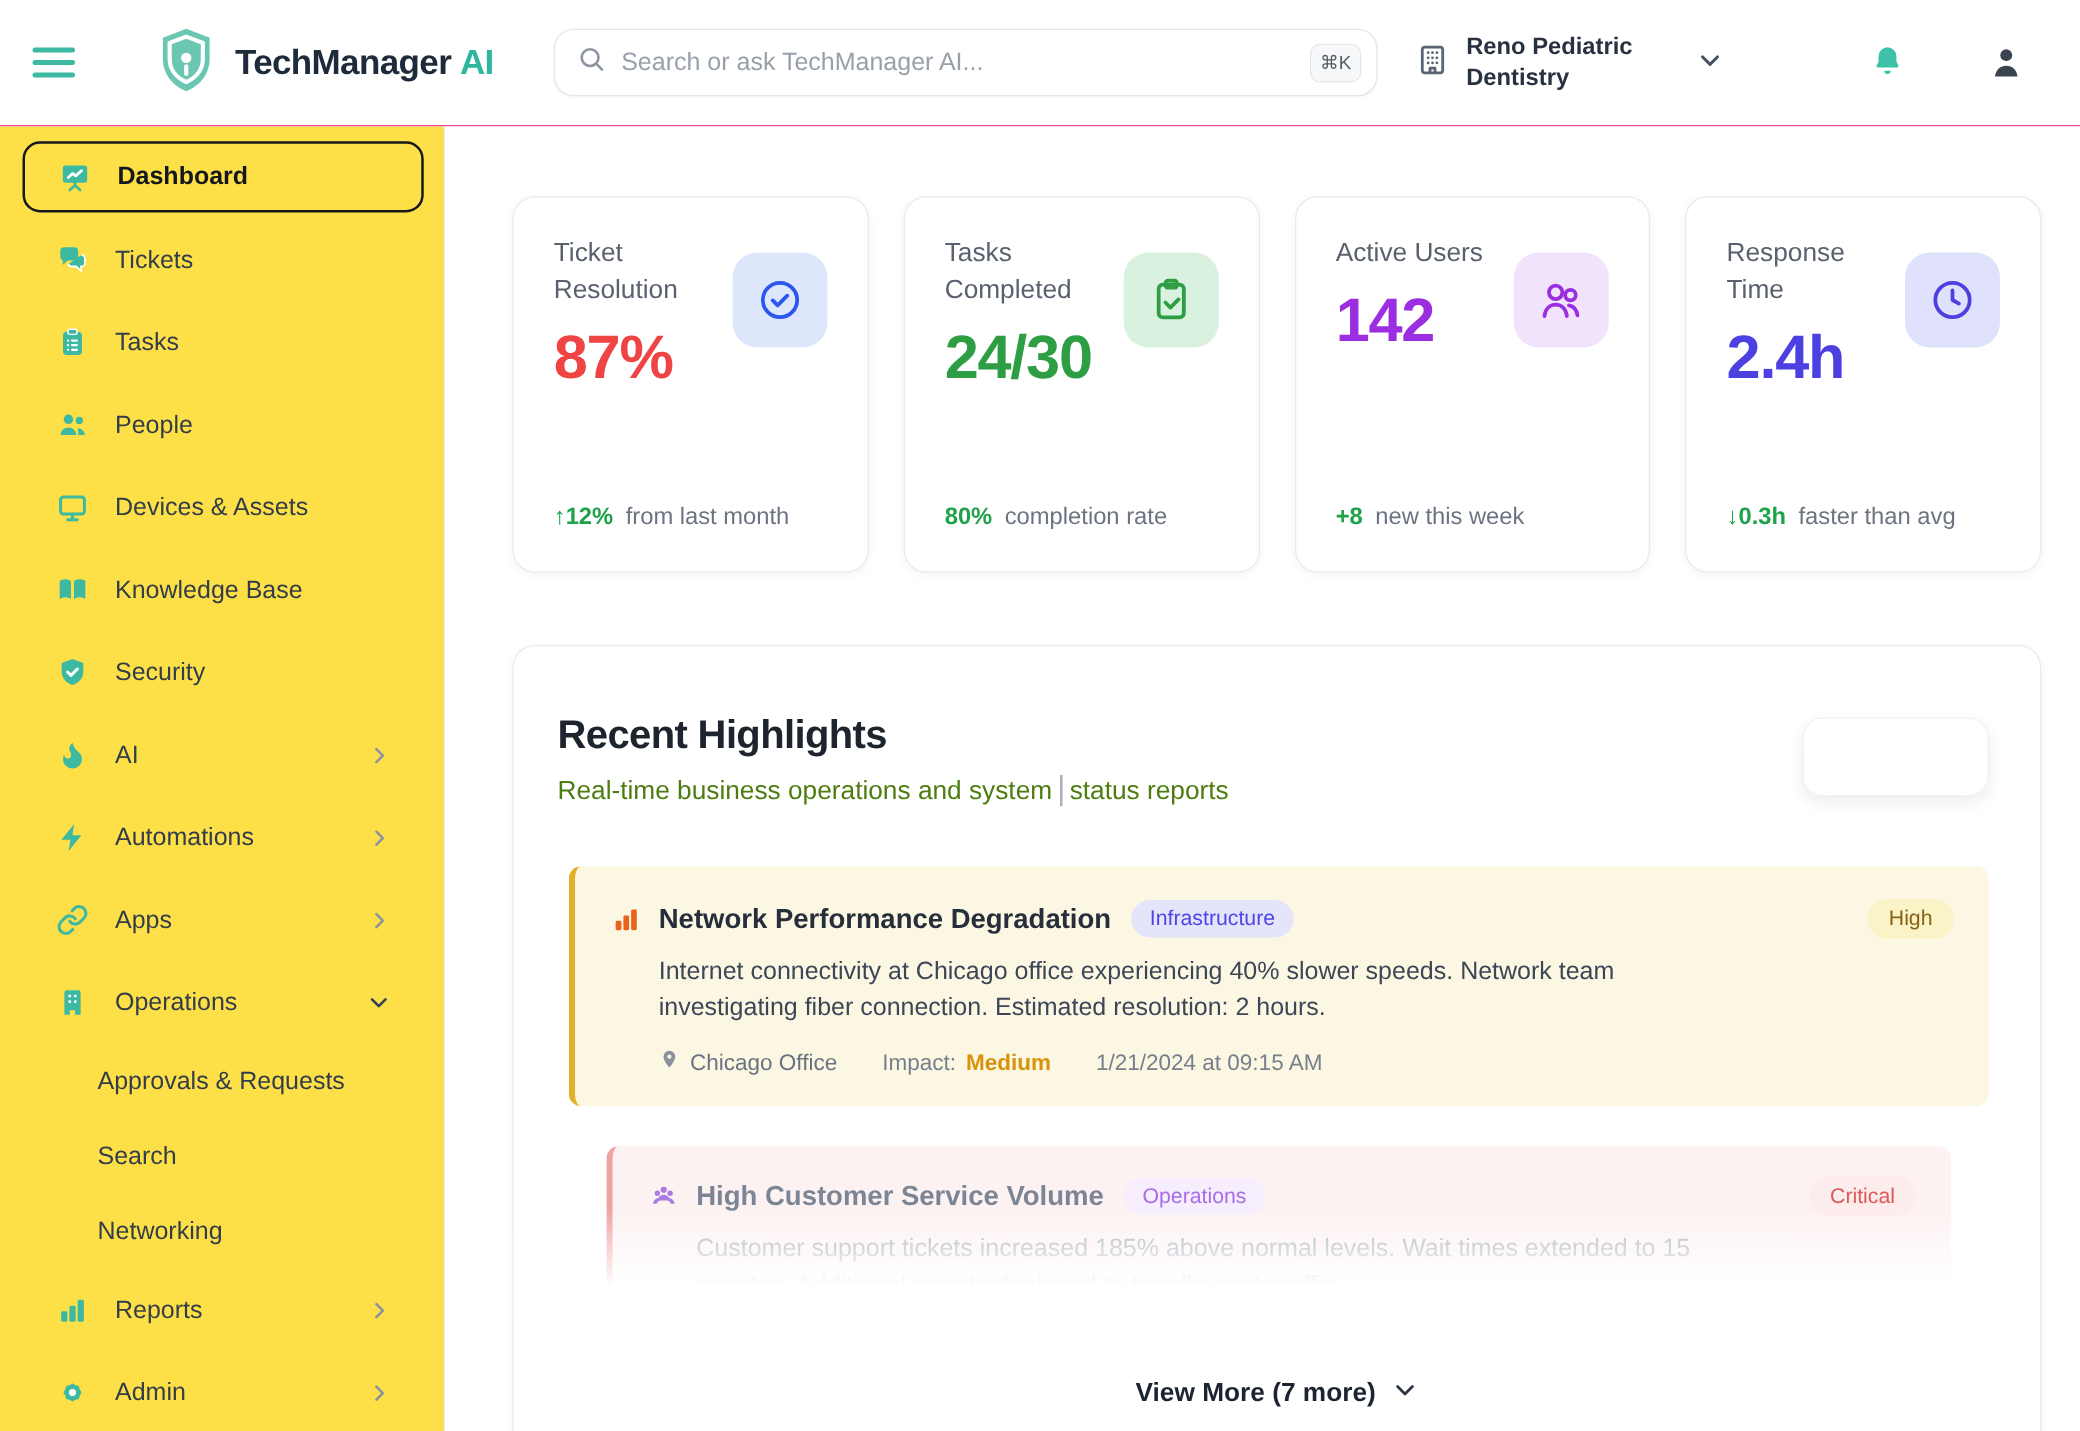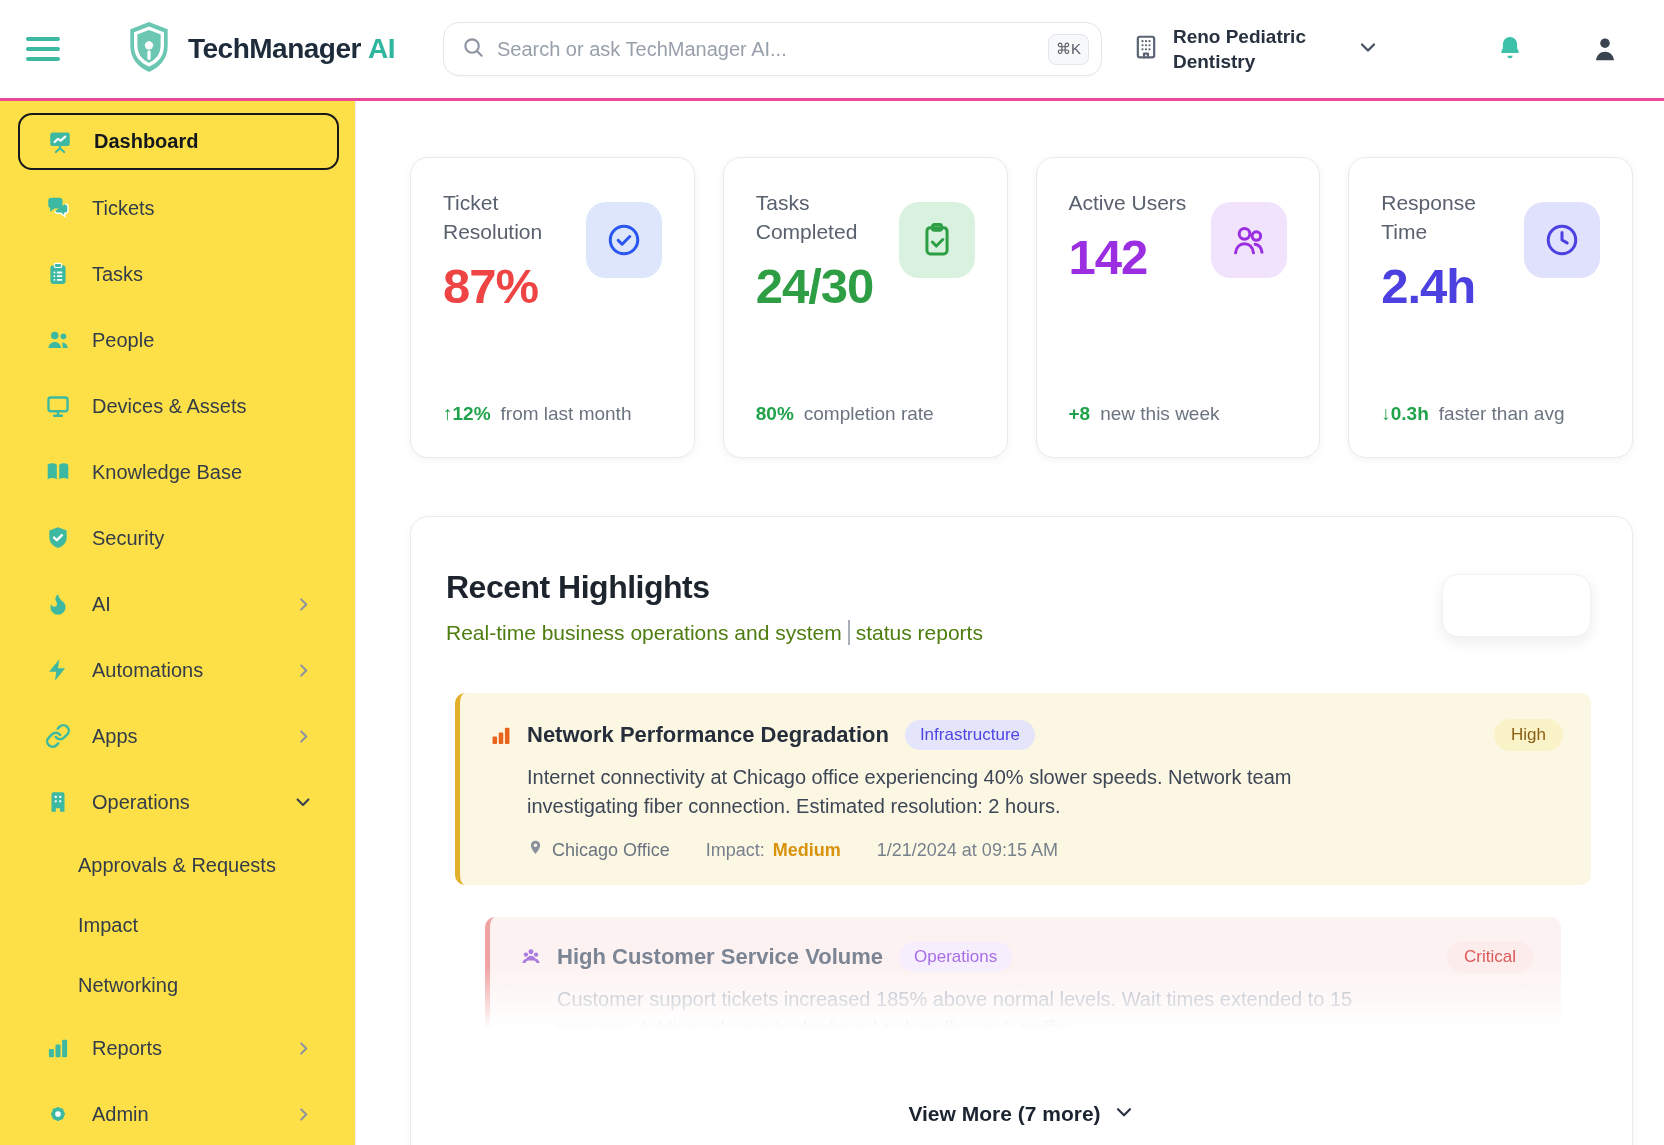--- a/index.html
+++ b/index.html
@@ -2,21 +2,21 @@
 <html><head>
 <meta charset="utf-8">
 <style>
   * { margin:0; padding:0; box-sizing:border-box; }
   html,body { width:1664px; height:1145px; overflow:hidden; background:#fff;
     font-family:"Liberation Sans", sans-serif; color:#2d3748; }
   #app { position:relative; width:1664px; height:1145px; background:#fff; }
 
   
   .header { position:absolute; top:0; left:0; width:1664px; height:101px;
-    border-bottom:3px solid #ec4899; display:flex; align-items:center; background:#fff; z-index:5; }
+    border-bottom:1px solid #ec4899; display:flex; align-items:center; background:#fff; z-index:5; }
   .hamburger { margin-left:26px; width:36px; height:28px; display:flex; flex-direction:column;
     justify-content:center; gap:6px; cursor:pointer; }
   .hamburger span { display:block; width:34px; height:4px; border-radius:2px; background:#3db9a2; }
   .logo { display:flex; align-items:center; margin-left:62px; }
   .logo-text { margin-left:14px; font-size:28px; font-weight:800; color:#1d2b3a; letter-spacing:-.5px; }
   .logo-text .ai { color:#2eb69e; margin-left:7px; }
 
   .search { margin-left:48px; width:659px; height:54px; border:1.5px solid #e4e6eb; border-radius:16px;
     display:flex; align-items:center; padding:0 12px 0 18px; background:#fff; box-shadow:0 1px 2px rgba(20,30,50,.03); }
   .search input { flex:1; border:none; outline:none; font-family:"Liberation Sans",sans-serif;
@@ -309,21 +309,21 @@
       </span>
       <span class="lbl">Operations</span>
       <span class="nav-chevron">
         <svg width="20" height="20" viewBox="0 0 24 24" fill="none" stroke="#3a4350" stroke-width="2.6" stroke-linecap="round" stroke-linejoin="round">
             <path d="M5.5 9 12 15.5 18.5 9"></path>
           </svg>
       </span>
     </div>
 
     <div class="nav-sub">Approvals &amp; Requests</div>
-    <div class="nav-sub">Impact</div>
+    <div class="nav-sub">Search</div>
     <div class="nav-sub">Networking</div>
 
     <div class="nav-item">
       <span class="icon">
         <svg width="26" height="26" viewBox="0 0 24 24" fill="#3db9a2">
           <rect x="3.6" y="13" width="4.6" height="7.6" rx="1"></rect>
           <rect x="9.7" y="8.8" width="4.6" height="11.8" rx="1"></rect>
           <rect x="15.8" y="4.4" width="4.6" height="16.2" rx="1"></rect>
         </svg>
       </span>

